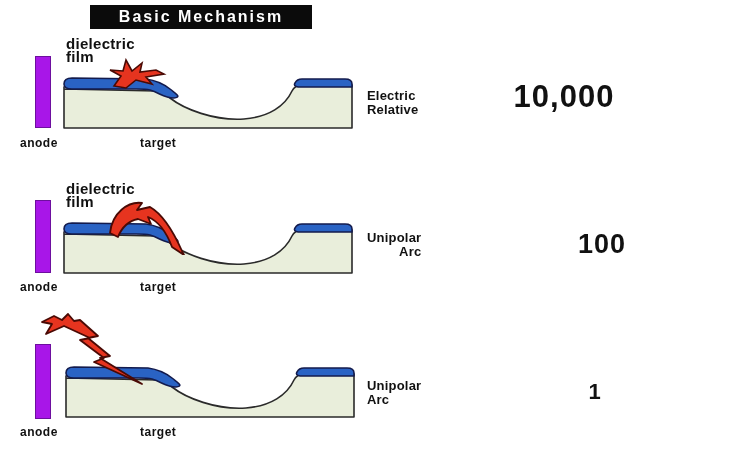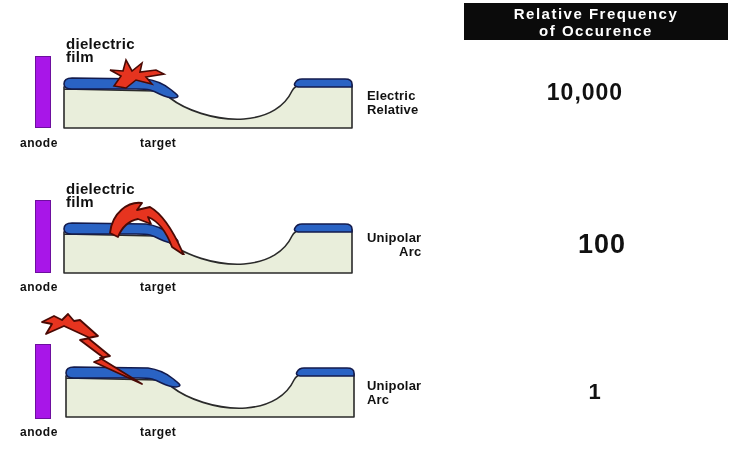--- a/index.html
+++ b/index.html
@@ -11,34 +11,33 @@
   .hdr-box{
     background:#0b0b0b;color:#ffffff;font-weight:bold;text-align:center;
     display:flex;flex-direction:column;justify-content:center;align-items:center;
   }
   .hdr-left{left:90px;top:5px;width:222px;height:24px;font-size:16px;letter-spacing:2px;}
   .hdr-right{left:464px;top:3px;width:264px;height:37px;font-size:15px;letter-spacing:1.5px;line-height:17px;}
   .film-label{font-size:15px;font-weight:bold;line-height:12.5px;letter-spacing:.3px;}
   .part-label{font-size:12px;font-weight:bold;letter-spacing:.5px;}
   .mech-label{font-size:13px;font-weight:bold;line-height:13.5px;letter-spacing:.2px;}
   .freq{font-weight:900;text-align:center;width:160px;letter-spacing:1px;}
-  .freq-1{left:505px;top:79px;font-size:23px;}
+  .freq-1{left:484px;top:79px;font-size:31px;}
   .freq-2{left:522px;top:229px;font-size:27px;}
   .freq-3{left:515px;top:379px;font-size:22px;}
   .anode-bar{width:16px;background:#a816e8;border:1px solid #6d0f9e;box-sizing:border-box;}
   svg{display:block;}
 </style>
 </head>
 <body>
 
 <div class="stage">
 
-  <div class="abs hdr-box hdr-right">
-    <span>Relative Frequency</span>
-    <span>of Occurence</span>
+  <div class="abs hdr-box hdr-left">
+    <span>Basic Mechanism</span>
   </div>
 
   <section>
     <div class="abs film-label" style="left:66px;top:38px;">
       <div>dielectric</div>
       <div>film</div>
     </div>
 
     <div class="abs anode-bar" style="left:35px;top:56px;height:72px;"></div>
 

